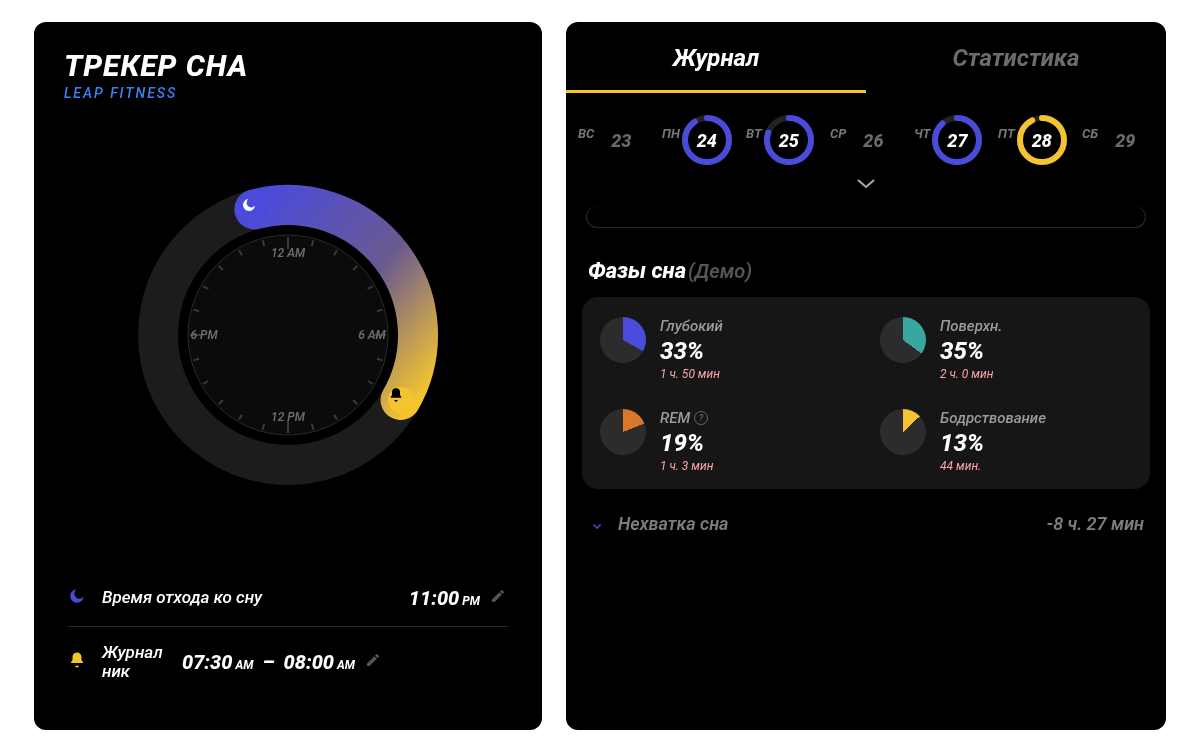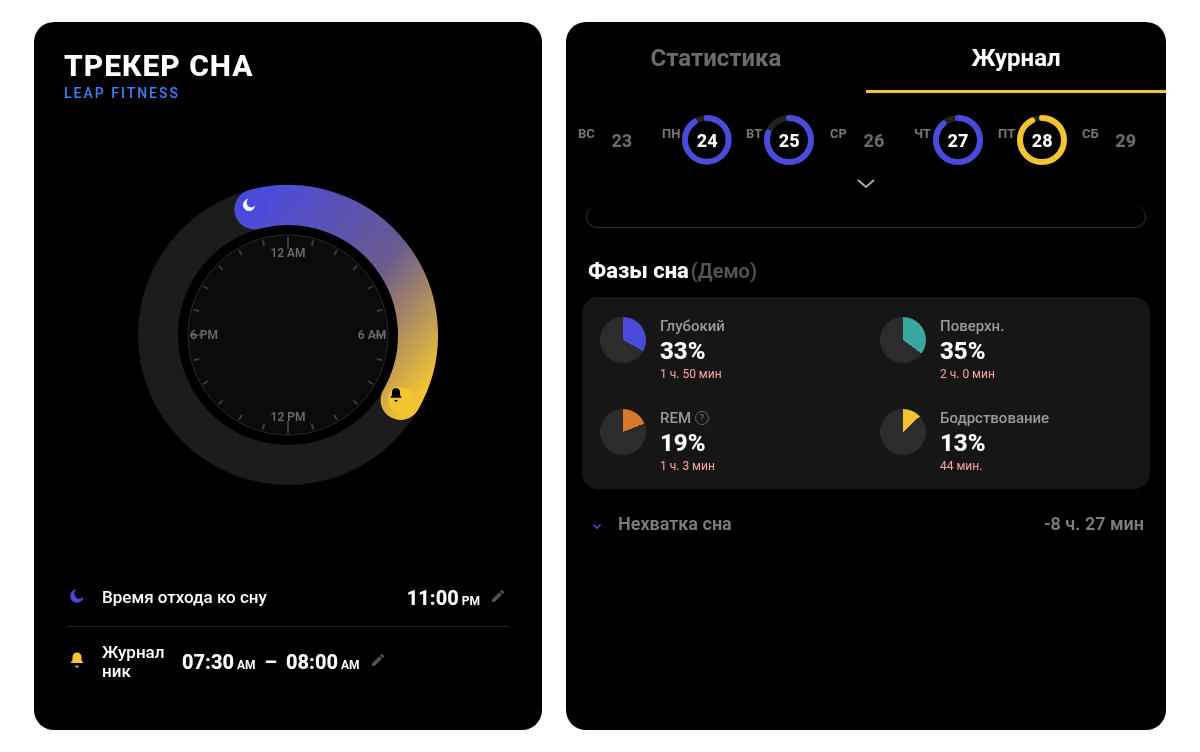--- a/index.html
+++ b/index.html
@@ -5,24 +5,25 @@
   * { box-sizing: border-box; margin: 0; padding: 0; }
   body {
     background: #fff;
     font-family: -apple-system, BlinkMacSystemFont, "Segoe UI", Roboto, Helvetica, Arial, sans-serif;
     width: 1200px; height: 752px;
     display: flex; gap: 24px;
     padding: 22px 34px;
   }
   .panel {
     background: #000;
-    border-radius: 20px;
+    border-radius: 12px;
     color: #fff;
     position: relative;
     overflow: hidden;
+    font-style: italic;
   }
   
   .left { width: 508px; height: 708px; padding: 26px 30px; display:flex; flex-direction:column; }
   .left-header h1 { font-size: 30px; font-weight: 800; letter-spacing: 1px; }
   .left-header .sub { font-size: 14px; color: #3b82f6; letter-spacing: 2px; font-weight: 500; margin-top: 2px; }
   .clock-wrap { flex:1; display:flex; align-items:center; justify-content:center; }
   .clock { position:relative; width:320px; height:320px; }
   .clock svg { position:absolute; inset:0; }
   .tick-label { position:absolute; font-size:12px; color:#6b6b6b; font-weight:600; transform:translate(-50%,-50%); white-space:nowrap; }
   .arc-icon { position:absolute; width:26px; height:26px; border-radius:50%; display:flex; align-items:center; justify-content:center; }
@@ -169,22 +170,22 @@
         <svg width="16" height="16" viewBox="0 0 24 24">
             <path fill="currentColor" d="M3 17.25V21h3.75L17.8 9.94l-3.75-3.75L3 17.25zM20.7 7.04a1 1 0 000-1.41l-2.34-2.34a1 1 0 00-1.41 0L15 5.24l3.75 3.75 1.95-1.95z"></path>
           </svg>
       </span>
     </div>
   </div>
 </div>
 
 <div class="panel right">
   <div class="tabs">
+    <div class="tab active">Журнал</div>
     <div class="tab">Статистика</div>
-    <div class="tab active">Журнал</div>
   </div>
 
   <div class="days" id="days-row">
       <div class="day muted">
          <div class="day-name">ВС</div>
          <div class="day-ring">
           <div class="day-num">23</div>
         </div>
        </div>
       <div class="day ">

